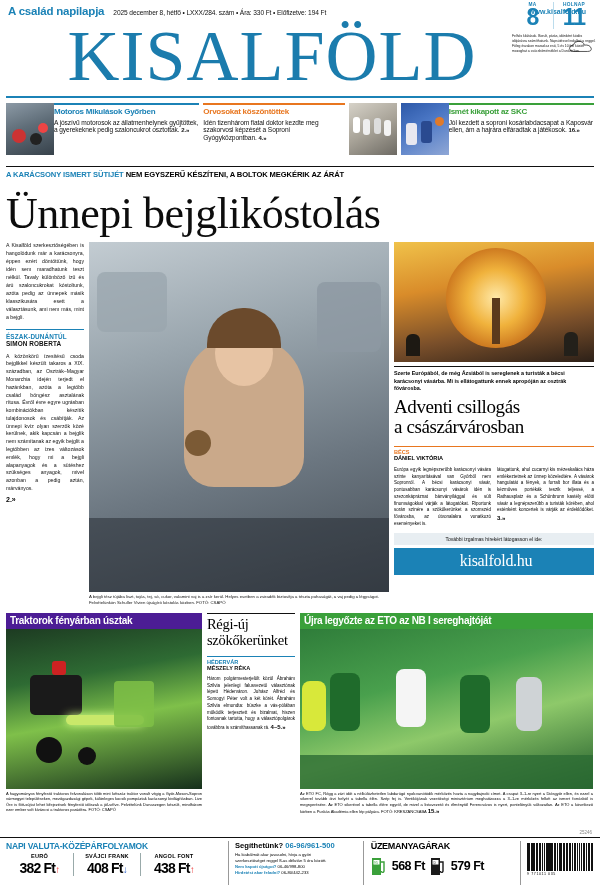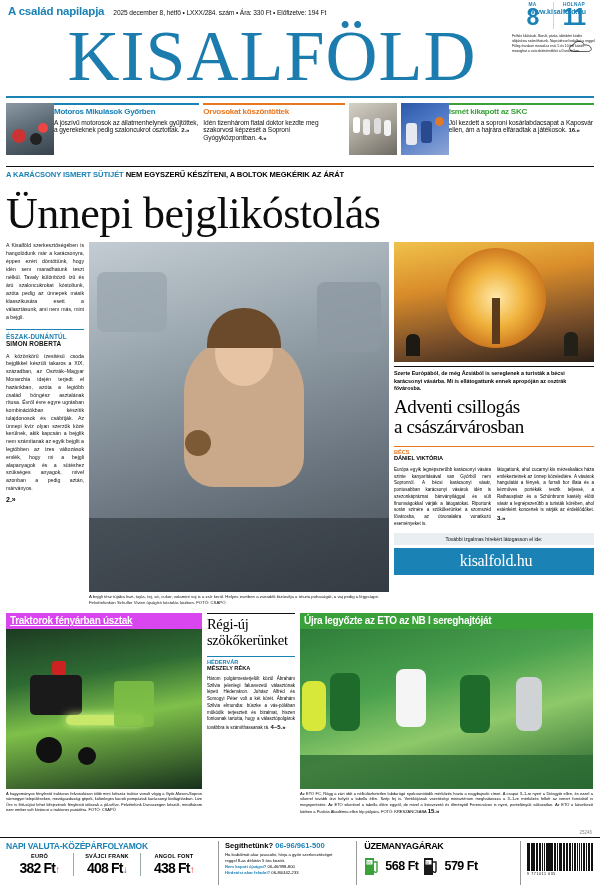--- a/index.html
+++ b/index.html
@@ -77,30 +77,30 @@
   .two-col > div { flex:1; font-size:4.5px; line-height:1.5; text-align:justify;}
   .more-bar { background:#e8eef2; font-size:5px; text-align:center; padding:3px 2px; margin-top:5px; color:#111; line-height:1.3;}
   .logo-bar { background:#1b82b6; color:#fff; text-align:center; font-family:"Liberation Serif",serif; font-size:16px; padding:4px 0 5px 4px; margin-top:3px; letter-spacing:-0.3px;}
 
   
   .bottom { display:flex; gap:5px; margin:7px 6px 0 6px; }
   .bp1 { width:196px; }
   .bp2 { width:88px; }
   .bp3 { width:293px; }
   .band { font-size:10px; font-weight:bold; color:#fff; padding:2px 4px 3px 4px; letter-spacing:-0.3px; line-height:1.1;}
-  .band.orange { background:#d946ef;text-decoration:underline; }
+  .band.orange { background:#4c1d95; }
   .band.green  { background:#3aa03a; }
   .head3 { font-family:"Liberation Serif", serif; font-size:14.5px; line-height:1.1; letter-spacing:-0.3px; border-top:1.5px solid #111; padding-top:3px;}
   .mini-loc { font-size:5.6px; font-weight:bold; color:#1b82b6; border-top:1px solid #1b82b6; margin-top:7px; padding-top:2px;}
   .mini-name{ font-size:5.6px; font-weight:bold; color:#111;}
   .mini-body{ font-size:4.5px; line-height:1.5; text-align:justify; margin-top:5px;}
   .bcap { font-size:4px; line-height:1.35; margin-top:2px; text-align:justify;}
 
   
-  .footer { position:absolute; left:0; bottom:0; width:600px; height:48px; border-top:1.5px solid #111; display:flex; padding:3px 6px 0 6px; gap:11px;}
+  .footer { position:absolute; left:0; bottom:0; width:600px; height:48px; border-top:1.5px solid #111; display:flex; padding:3px 6px 0 6px; gap:21px;}
   .fx { border-left:0; }
   .fx-title { font-size:8.5px; font-weight:bold; color:#1b82b6; letter-spacing:-0.2px;}
   .fx-row { display:flex; margin-top:2px; }
   .fx-cell { width:67px; text-align:center; }
   .fx-cell + .fx-cell { border-left:1px solid #9aa; }
   .fx-name { font-size:5.6px; font-weight:bold; letter-spacing:0.2px;}
   .fx-val { font-size:14px; font-weight:bold; letter-spacing:-0.8px; margin-top:1px;}
   .up { color:#e33; font-size:10px; } .down { color:#36c; font-size:10px; }
 
   .help { width:150px; border-left:1px solid #999; padding-left:6px;}

